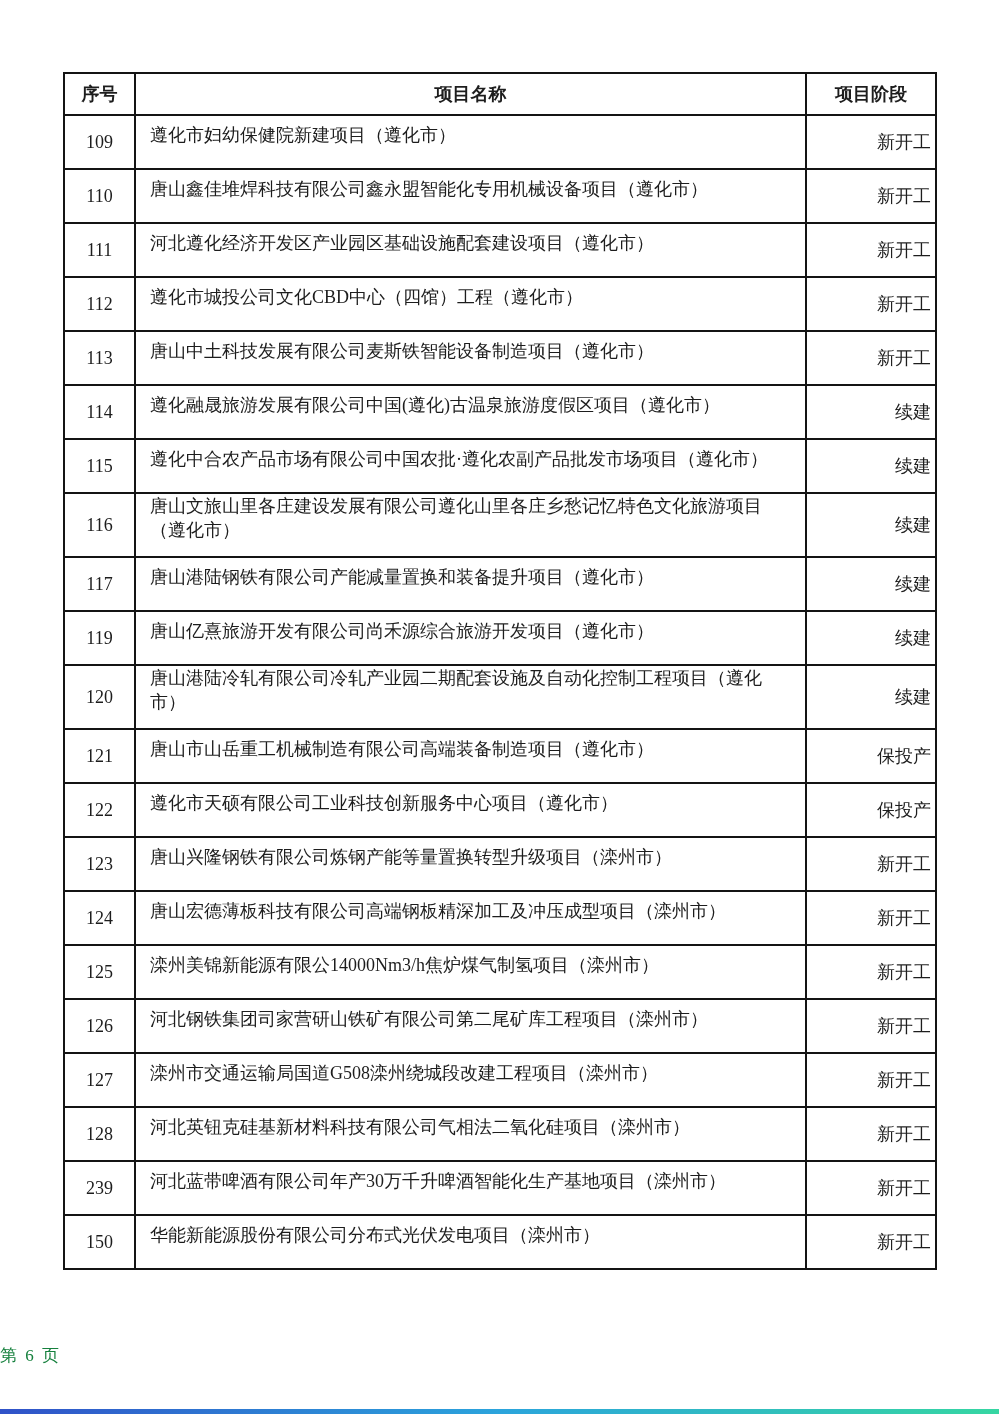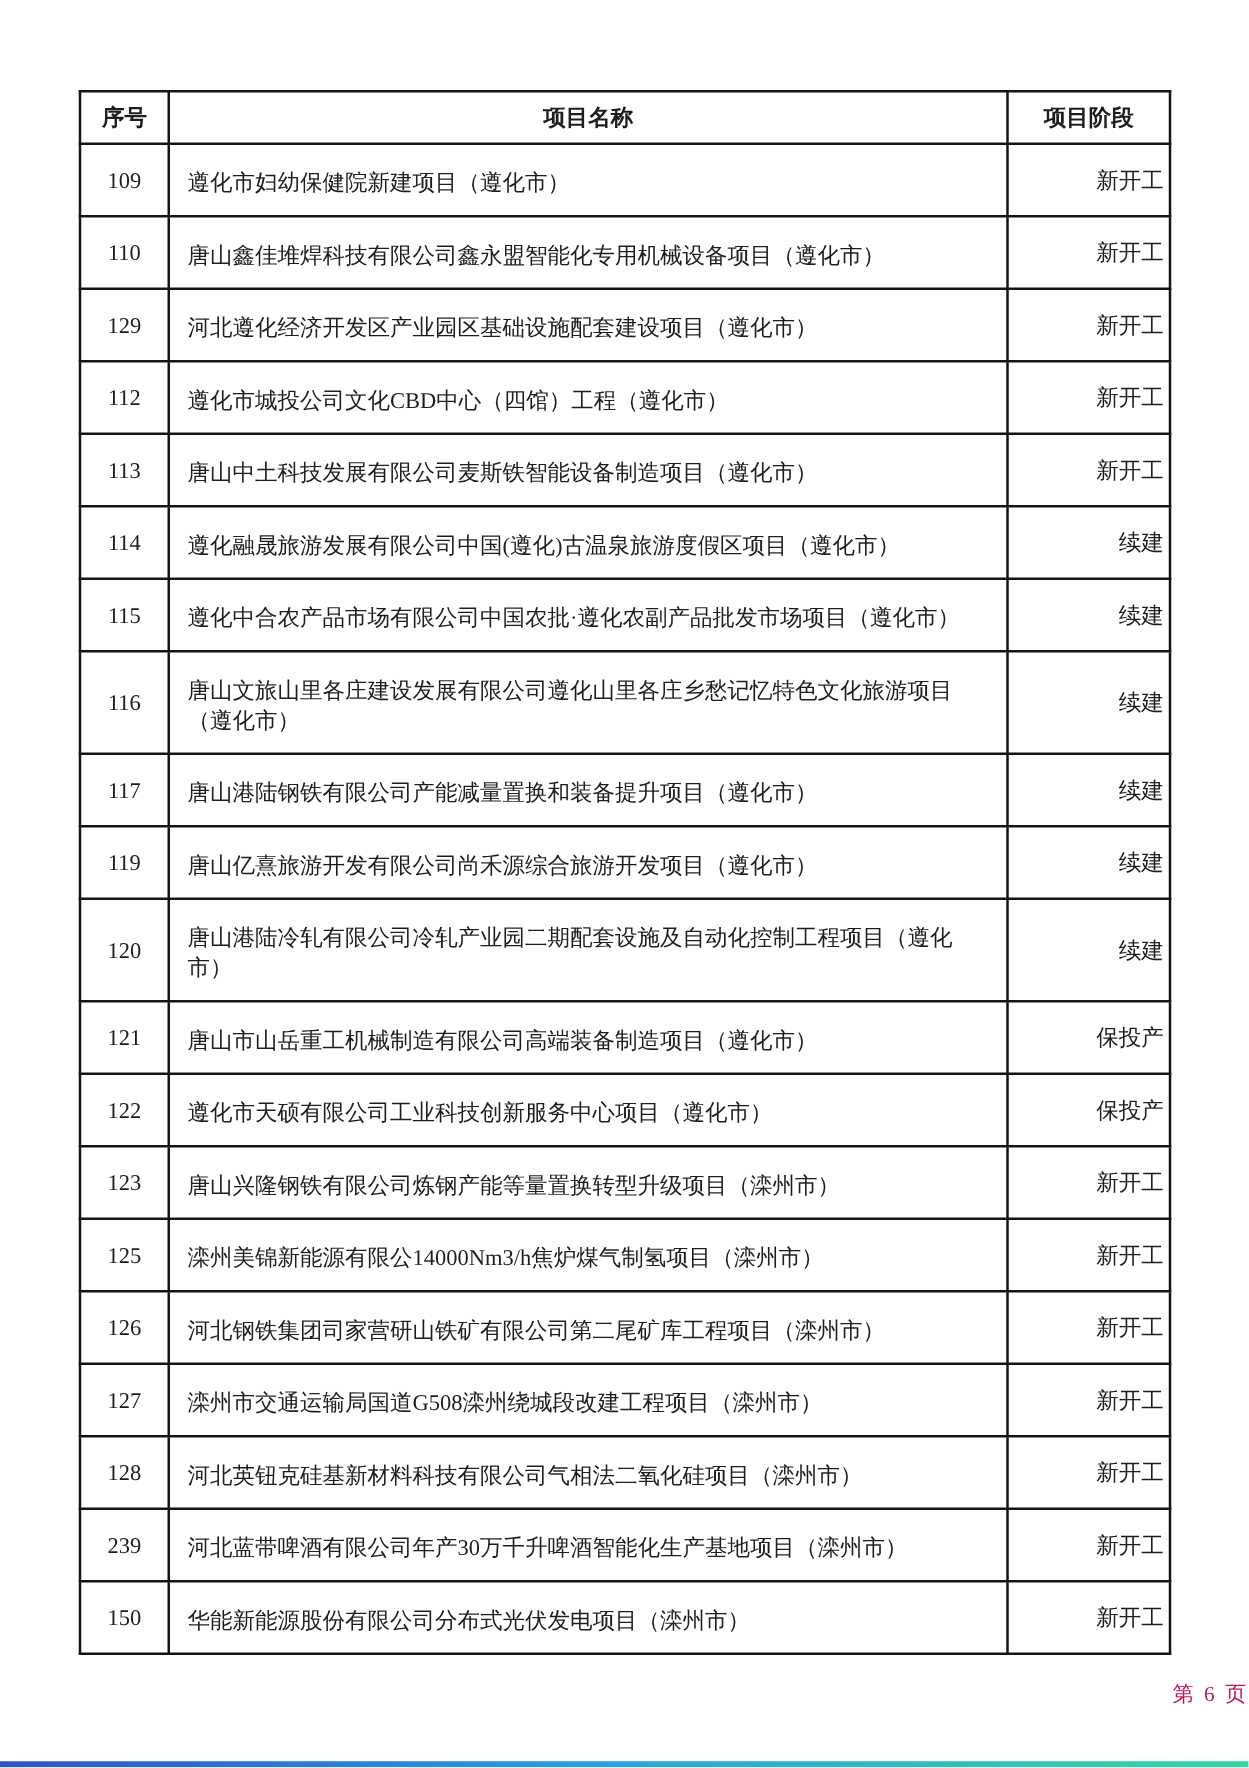--- a/index.html
+++ b/index.html
@@ -41,35 +41,35 @@
     font-size: 18px;
   }
   td.cell-index {
     text-align: center;
     padding: 14px 19px;
     font-size: 18px;
     margin-top: 16px;
   }
   td.cell-name {
     text-align: left;
-    padding: 18px 10px 14px 14px;
+    padding: 0 10px 14px 14px;
   }
   td.cell-stage {
     text-align: right;
     padding: 14px 4px;
   }
   .footer {
     position: absolute;
     left: 0;
     top: 1344px;
     width: 999px;
-    text-align: right;
+    text-align: left;
     font-size: 17px;
     letter-spacing: 2px;
-    color: #be185d;
+    color: #15803d;
   }
   .bottom-bar {
     position: absolute;
     left: 0;
     bottom: 0;
     width: 999px;
     height: 5px;
   }
 </style>
 </head>
@@ -96,21 +96,21 @@
     <td class="cell-index">109</td>
     <td class="cell-name">遵化市妇幼保健院新建项目（遵化市）</td>
     <td class="cell-stage">新开工</td>
   </tr>
           <tr>
     <td class="cell-index">110</td>
     <td class="cell-name">唐山鑫佳堆焊科技有限公司鑫永盟智能化专用机械设备项目（遵化市）</td>
     <td class="cell-stage">新开工</td>
   </tr>
           <tr>
-    <td class="cell-index">129</td>
+    <td class="cell-index">111</td>
     <td class="cell-name">河北遵化经济开发区产业园区基础设施配套建设项目（遵化市）</td>
     <td class="cell-stage">新开工</td>
   </tr>
           <tr>
     <td class="cell-index">112</td>
     <td class="cell-name">遵化市城投公司文化CBD中心（四馆）工程（遵化市）</td>
     <td class="cell-stage">新开工</td>
   </tr>
           <tr>
     <td class="cell-index">113</td>
@@ -156,20 +156,25 @@
     <td class="cell-index">122</td>
     <td class="cell-name">遵化市天硕有限公司工业科技创新服务中心项目（遵化市）</td>
     <td class="cell-stage">保投产</td>
   </tr>
           <tr>
     <td class="cell-index">123</td>
     <td class="cell-name">唐山兴隆钢铁有限公司炼钢产能等量置换转型升级项目（滦州市）</td>
     <td class="cell-stage">新开工</td>
   </tr>
           <tr>
+    <td class="cell-index">124</td>
+    <td class="cell-name">唐山宏德薄板科技有限公司高端钢板精深加工及冲压成型项目（滦州市）</td>
+    <td class="cell-stage">新开工</td>
+  </tr>
+          <tr>
     <td class="cell-index">125</td>
     <td class="cell-name">滦州美锦新能源有限公14000Nm3/h焦炉煤气制氢项目（滦州市）</td>
     <td class="cell-stage">新开工</td>
   </tr>
           <tr>
     <td class="cell-index">126</td>
     <td class="cell-name">河北钢铁集团司家营研山铁矿有限公司第二尾矿库工程项目（滦州市）</td>
     <td class="cell-stage">新开工</td>
   </tr>
           <tr>

